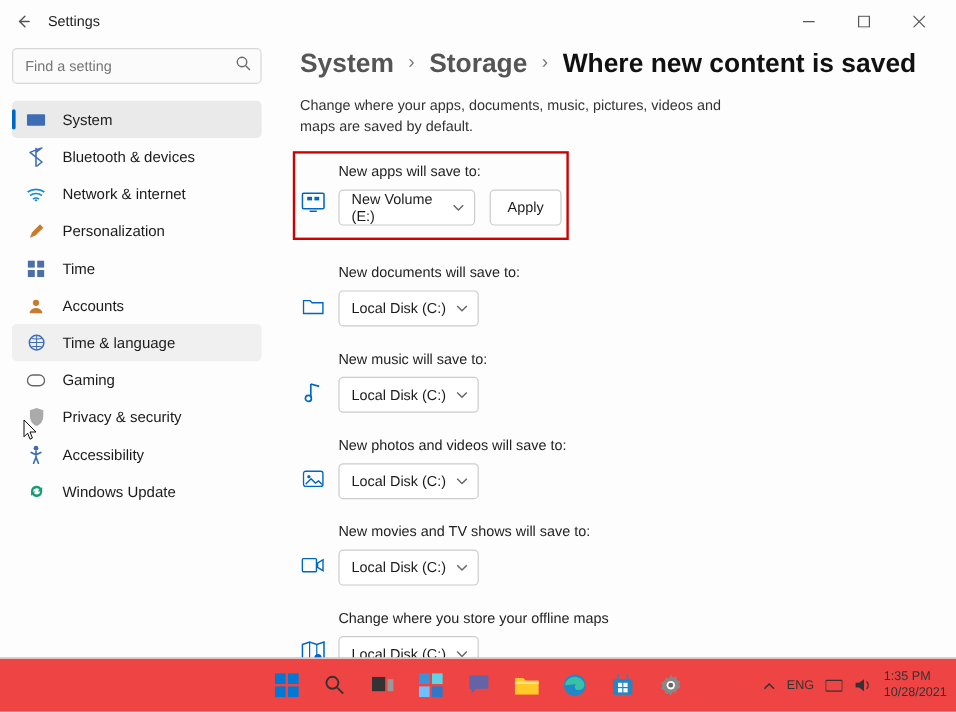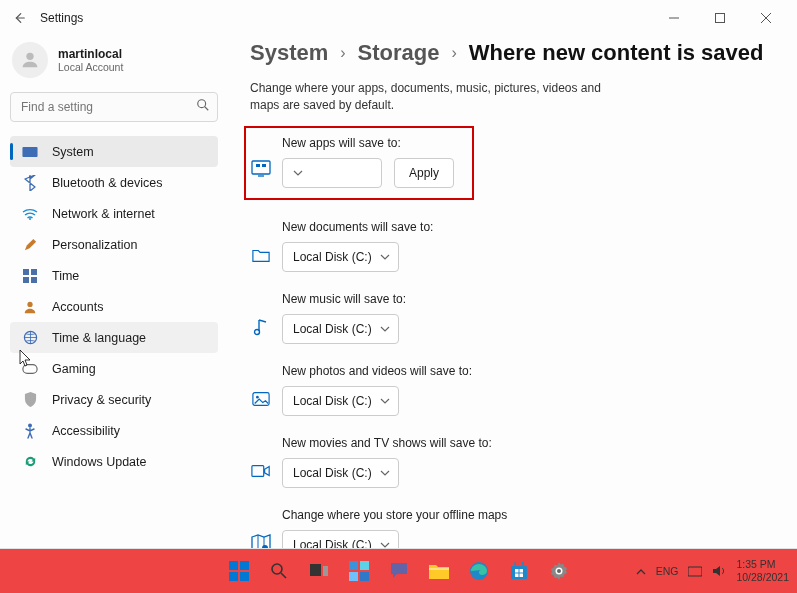--- a/index.html
+++ b/index.html
@@ -74,32 +74,20 @@
         <svg width="10" height="10">
           <path d="M0 0l10 10M10 0L0 10" stroke="#555" stroke-width="1"></path>
         </svg>
       </div>
   </div>
 </div>
 
 <div class="main">
 
   <div class="sidebar">
-    <div class="user-row">
-      <div class="avatar">
-        <svg width="22" height="22" viewBox="0 0 24 24">
-            <circle cx="12" cy="8" r="4" fill="#bbb"></circle>
-            <path d="M4 20c0-4 4-6 8-6s8 2 8 6" fill="#bbb"></path>
-          </svg>
-      </div>
-      <div>
-        <div class="user-name">martinlocal</div>
-        <div class="user-type">Local Account</div>
-      </div>
-    </div>
     <div class="search">
       <input type="text" placeholder="Find a setting" style="">
       <span class="sicon">
         <svg width="14" height="14" viewBox="0 0 16 16">
             <circle cx="6.5" cy="6.5" r="4.5" stroke="#666" fill="none" stroke-width="1.3"></circle>
             <path d="M10 10l4 4" stroke="#666" stroke-width="1.3"></path>
           </svg>
       </span>
     </div>
     <ul class="nav">
@@ -217,20 +205,21 @@
             <rect x="1" y="1" width="18" height="13" rx="1" stroke="#0067c0" fill="none" stroke-width="1.3"></rect>
             <rect x="5" y="4" width="4" height="3" fill="#0067c0"></rect>
             <rect x="11" y="4" width="4" height="3" fill="#0067c0"></rect>
             <path d="M7 16h6" stroke="#0067c0" stroke-width="1.3"></path>
           </svg>
       </div>
       <div class="rcontent">
         <div class="rlabel">New apps will save to:</div>
         <div style="display:flex;align-items:center">
           <div class="dropdown">
+            <span class="dval">New Volume (E:)</span>
             <span class="dchev">
                 <svg width="10" height="6" viewBox="0 0 10 6">
                   <path d="M1 1l4 4 4-4" stroke="#666" fill="none" stroke-width="1.2"></path>
                 </svg>
               </span>
           </div>
           <div class="apply">Apply</div>
         </div>
       </div>
     </div>

